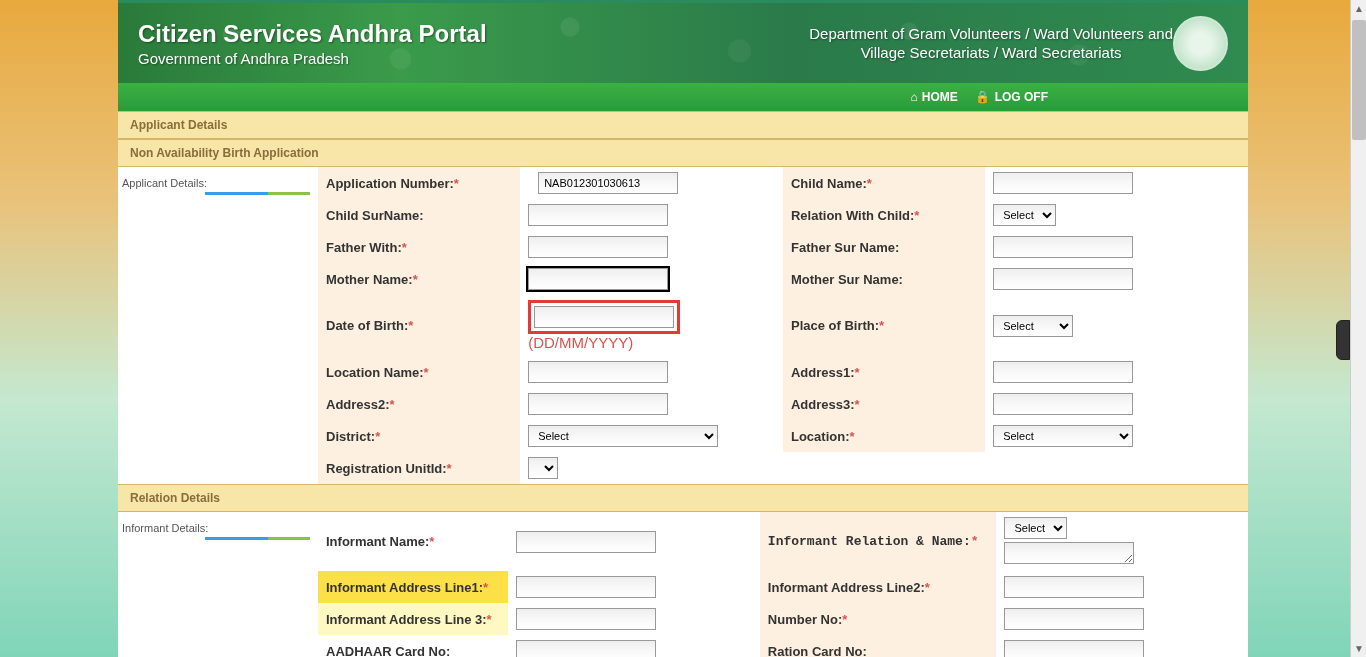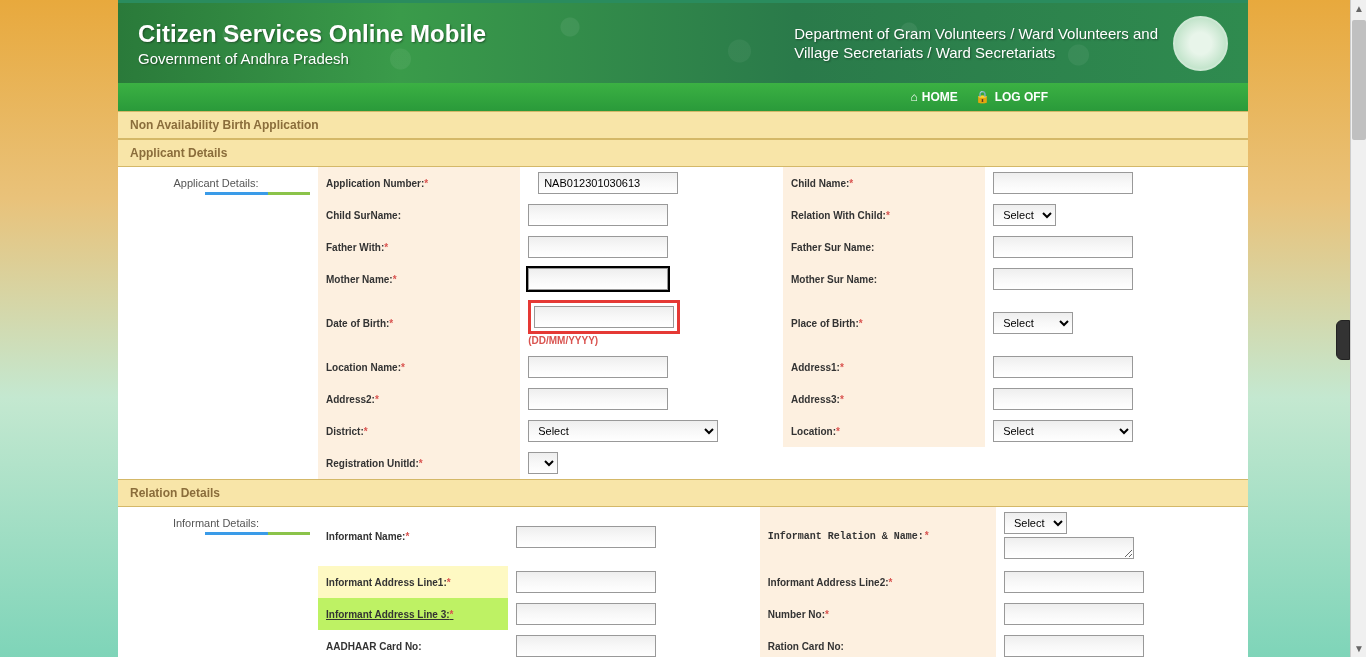--- a/index.html
+++ b/index.html
@@ -44,25 +44,24 @@
       text-shadow: 1px 1px 2px rgba(0,0,0,0.4);
     }
     .portal-sub {
       color: #fff;
       font-size: 15px;
       text-shadow: 1px 1px 2px rgba(0,0,0,0.4);
       margin-top: 2px;
     }
     .header-right {
       margin-left: auto;
-      text-align: left;
+      text-align: center;
       z-index: 1;
       display: flex;
       align-items: center;
-      gap: 15px;
     }
     .dept-text { color: #fff; font-size: 15px; text-shadow: 1px 1px 2px rgba(0,0,0,0.4); line-height: 1.3; }
     .seal {
       width: 55px; height: 55px;
       border: 2px solid #cde8d4;
       border-radius: 50%;
       background: radial-gradient(circle, #e8f5ea 30%, #a8d8b5 100%);
       display: flex; align-items: center; justify-content: center;
       font-size: 8px; color: #2a7a3a;
     }
@@ -89,74 +88,74 @@
       border-top: 1px solid #d4b868;
       border-bottom: 1px solid #d4b868;
       padding: 6px 12px;
       font-weight: bold;
       color: #8a6d3b;
       font-size: 12px;
     }
     .form-body { padding: 5px 0; }
     .side-label-col {
       width: 200px;
-      text-align: center;
+      text-align: left;
       vertical-align: top;
       padding: 10px 8px 4px 4px;
     }
     .side-label {
       color: #555;
       font-size: 11px;
       display: block;
       padding-bottom: 3px;
     }
     .side-underline {
       height: 3px;
       background: linear-gradient(90deg, #3a9be8 60%, #8bc34a 60%);
       width: 105px;
       margin-left: auto;
     }
     .form-table { width: 100%; border-collapse: collapse; }
     .form-table td { padding: 5px 8px; vertical-align: middle; }
     .field-label {
       font-weight: bold;
       color: #333;
-      font-size: 10px;
+      font-size: 13px;
       width: 200px;
       background: #fdf0e0;
     }
     .field-input-cell { width: 260px; }
     .req { color: #d9534f; }
     input[type=text], select, textarea {
       border: 1px solid #999;
       background: linear-gradient(180deg, #eee 0%, #f8f8f8 50%, #fff 100%);
       padding: 3px 5px;
       font-size: 11px;
       height: 22px;
     }
     input[type=text] { width: 140px; }
     select { height: 22px; }
-    .date-note { color: #d9534f; font-weight: bold; font-size: 10px; }
+    .date-note { color: #d9534f; font-weight: normal; font-size: 15px; }
     .highlight-red { border: 3px solid #e53935 !important; padding: 3px; display: inline-block; }
     .mother-name-focus { outline: 2px solid #000; }
     .scrollbar { position: fixed; right: 0; top: 0; bottom: 0; width: 16px; background: #f0f0f0; border-left: 1px solid #ccc; }
     .scroll-thumb { width: 14px; height: 120px; background: #c0c0c0; margin: 20px auto 0; border-radius: 2px; }
     .scroll-arrow { position: absolute; left: 3px; font-size: 10px; color: #666; }
     .side-tab { position: fixed; right: 16px; top: 320px; width: 14px; height: 40px; background: #333; border-radius: 6px 0 0 6px; border:1px solid #222; }
     .informant-textarea { width: 130px; height: 40px; }
   </style>
 </head>
 <body>
 
 <div class="page-wrap">
   <div class="top-border"></div>
 
   <div class="header-banner">
     <div class="header-left">
-      <div class="portal-title">Citizen Services Online Mobile</div>
+      <div class="portal-title">Citizen Services Andhra Portal</div>
       <div class="portal-sub">Government of Andhra Pradesh</div>
     </div>
     <div class="header-right">
       <div class="dept-text">
         <div>Department of Gram Volunteers / Ward Volunteers and</div>
         <div>Village Secretariats / Ward Secretariats</div>
       </div>
       <div class="seal"></div>
     </div>
   </div>
@@ -165,22 +164,22 @@
     <a href="#" class="nav-link">
       <span>⌂</span>
       <span>HOME</span>
     </a>
     <a href="#" class="nav-link">
       <span>🔒</span>
       <span>LOG OFF</span>
     </a>
   </div>
 
+  <div class="section-title">Applicant Details</div>
   <div class="section-title">Non Availability Birth Application</div>
-  <div class="section-title">Applicant Details</div>
 
   <table class="form-body" style="width:100%;border-collapse:collapse;">
     <tbody>
         <tr>
       <td class="side-label-col" rowspan="20">
         <span class="side-label">Applicant Details:</span>
         <div class="side-underline"></div>
       </td>
     </tr>
     <tr>
@@ -270,27 +269,27 @@
                 <tr>
             <td class="field-label" style="background:#fff;"><span>Informant Name:</span><span class="req">*</span></td>
             <td class="field-input-cell"><input type="text" style=""></td>
             <td class="field-label" style="width:250px;font-family:Liberation Mono, monospace;"><span>Informant Relation &amp; Name:</span><span class="req">*</span></td>
             <td class="field-input-cell">
               <select><option>Select</option></select><br>
               <textarea class="informant-textarea" style="margin-top: 3px; height: 22px;"></textarea>
             </td>
           </tr>
           <tr>
-            <td class="field-label" style="background:#fef9c3;"><span>Informant Address Line1:</span><span class="req">*</span></td>
+            <td class="field-label" style="background:#fde047;"><span>Informant Address Line1:</span><span class="req">*</span></td>
             <td class="field-input-cell"><input type="text" style=""></td>
             <td class="field-label"><span>Informant Address Line2:</span><span class="req">*</span></td>
             <td class="field-input-cell"><input type="text" style=""></td>
           </tr>
           <tr>
-            <td class="field-label" style="background:#bef264;text-decoration:underline;"><span>Informant Address Line 3:</span><span class="req">*</span></td>
+            <td class="field-label" style="background:#fef9c3;"><span>Informant Address Line 3:</span><span class="req">*</span></td>
             <td class="field-input-cell"><input type="text" style=""></td>
             <td class="field-label"><span>Number No:</span><span class="req">*</span></td>
             <td class="field-input-cell"><input type="text" style=""></td>
           </tr>
           <tr>
             <td class="field-label" style="background:#fff;"><span>AADHAAR Card No:</span></td>
             <td class="field-input-cell"><input type="text" style=""></td>
             <td class="field-label"><span>Ration Card No:</span></td>
             <td class="field-input-cell"><input type="text" style=""></td>
           </tr>

